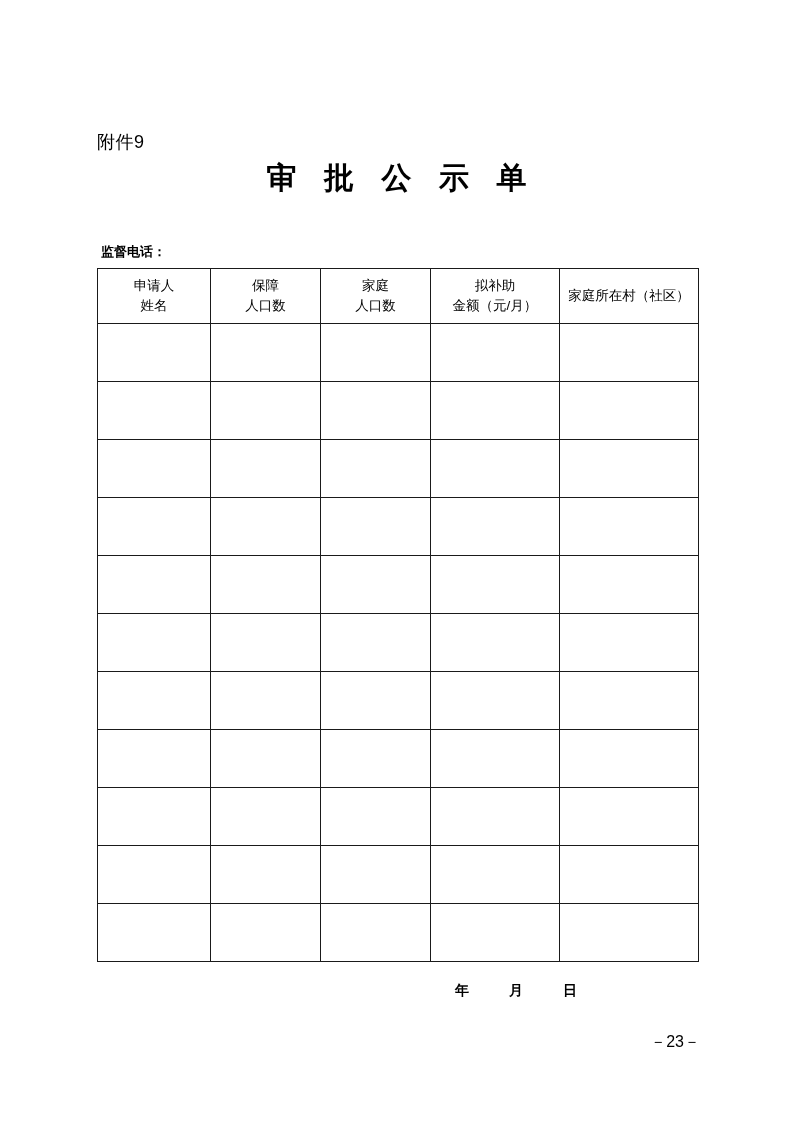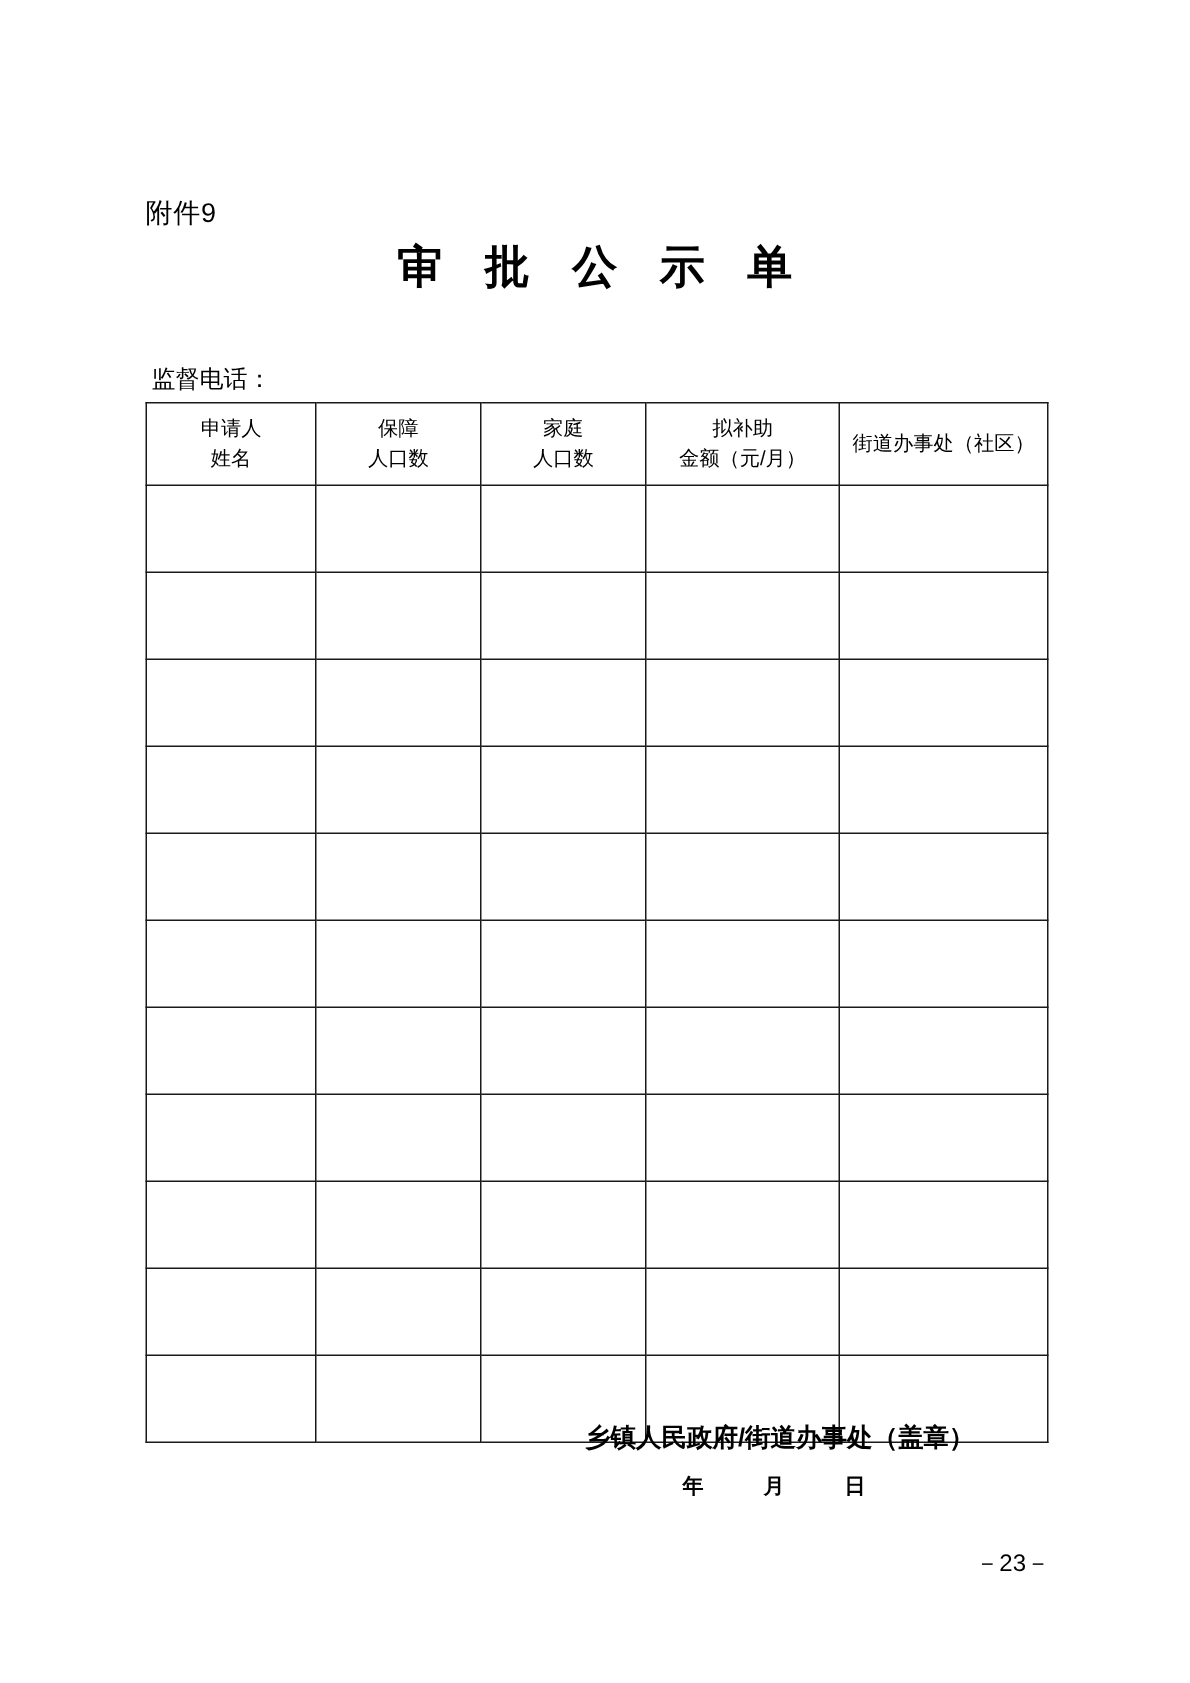--- a/index.html
+++ b/index.html
@@ -31,38 +31,39 @@
     letter-spacing: 0.5px;
   }
   .doc-title {
     position: absolute;
     left: 0;
     top: 158px;
     width: 793px;
     text-align: center;
     font-size: 30px;
     font-weight: bold;
-    font-family: Liberation Sans, sans-serif;
+    font-family: Liberation Serif, serif;
     letter-spacing: 10px;
     text-indent: 10px;
   }
   .intro-line {
     position: absolute;
     left: 101px;
     top: 209px;
     font-size: 16.5px;
     font-family: "Liberation Sans", "DejaVu Sans", sans-serif;
     letter-spacing: 0.2px;
   }
   .phone-line {
     position: absolute;
     left: 101px;
     top: 243px;
-    font-size: 16px;
-    font-family: "Liberation Sans", "DejaVu Sans", sans-serif;
+    font-size: 13px;
+    font-family: "Liberation Sans", "DejaVu Sans", sans-serif;
+    font-weight: bold;
   }
   table.form-table {
     position: absolute;
     left: 97px;
     top: 268px;
     width: 601px;
     border-collapse: collapse;
     table-layout: fixed;
   }
   table.form-table td {
@@ -142,21 +143,21 @@
         </td>
         <td>
           <span class="hdr-l1">家庭</span>
           <span class="hdr-l2">人口数</span>
         </td>
         <td>
           <span class="hdr-l1">拟补助</span>
           <span class="hdr-l2">金额（元/月）</span>
         </td>
         <td>
-          <span class="hdr-l1">街道办事处（社区）</span>
+          <span class="hdr-l1">家庭所在村（社区）</span>
         </td>
       </tr>
 
       <tr class="data-row">
         <td></td>
         <td></td>
         <td></td>
         <td></td>
         <td></td>
       </tr>
@@ -226,21 +227,20 @@
       <tr class="data-row">
         <td></td>
         <td></td>
         <td></td>
         <td></td>
         <td></td>
       </tr>
     </tbody>
   </table>
 
-  <div class="sign-line">乡镇人民政府/街道办事处（盖章）</div>
 
   <div class="date-line">
     <span>年</span><span class="gap"></span><span>月</span><span class="gap"></span><span>日</span>
   </div>
 
   <div class="page-number">－23－</div>
 
 </div>
 
 </body></html>

